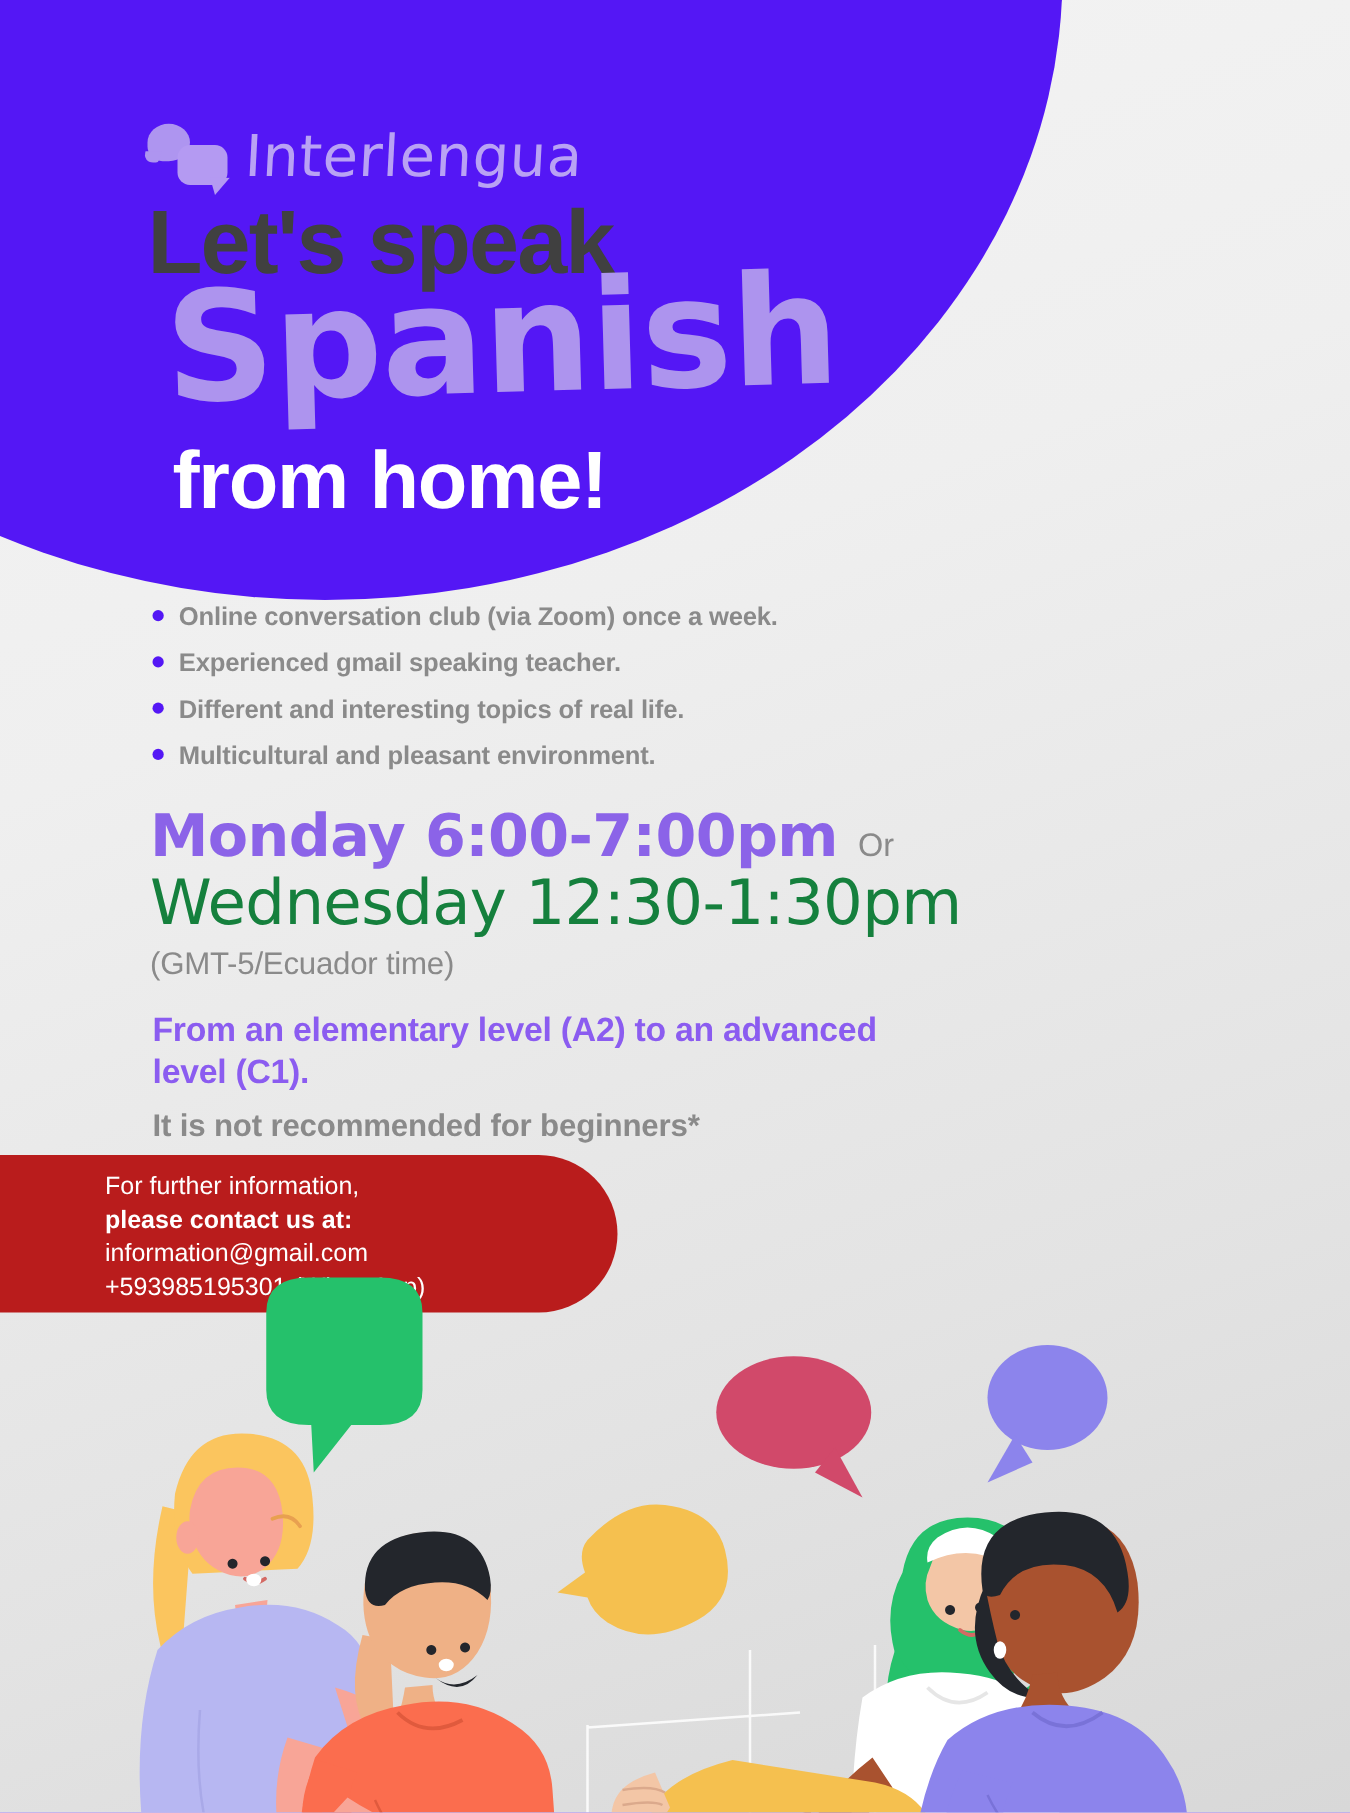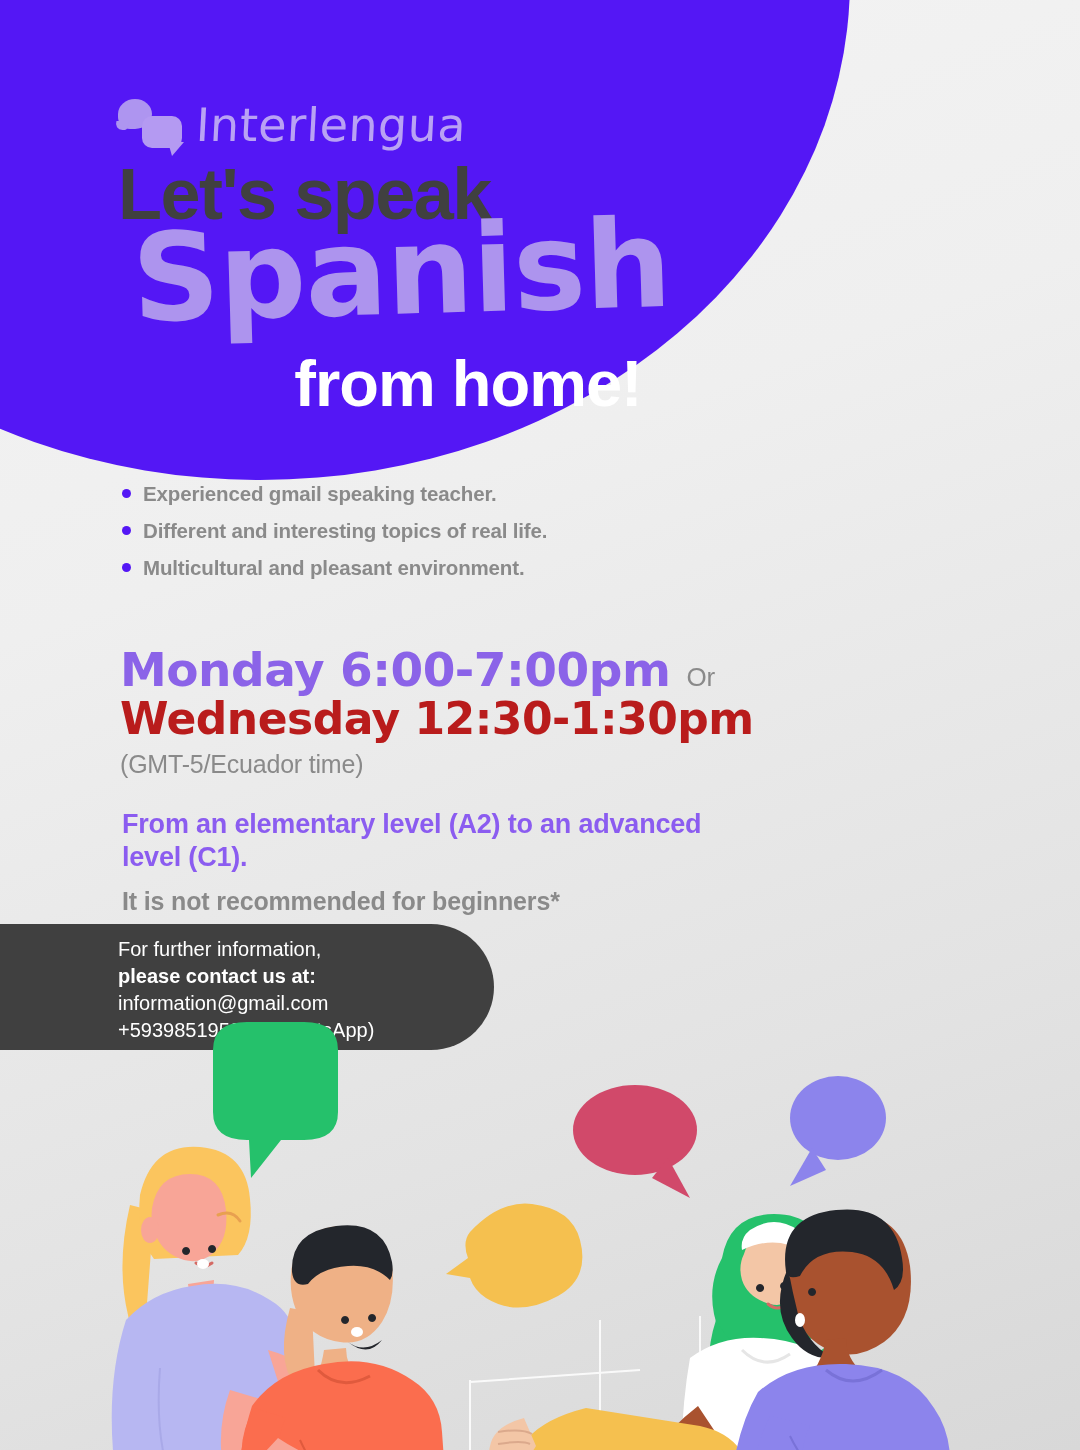--- a/index.html
+++ b/index.html
@@ -60,21 +60,21 @@
     letter-spacing:-1.5px; line-height:0.95;
   }
   .h-line2{
     color:#AD94EE; font-size:122px; line-height:0.78;
     font-family:"DejaVu Sans", sans-serif; font-weight:bold;
     letter-spacing:-1px; margin-left:14px; margin-top:4px;
     transform:rotate(-1.6deg); transform-origin:left center;
   }
   .h-line3{
     color:#FFFFFF; font-size:65px; font-weight:bold;
-    letter-spacing:-1px; margin-left:20px; margin-top:18px;text-align:center;
+    letter-spacing:-1px; margin-left:20px; margin-top:18px;
   }
 
   
   .bullets{ position:absolute; left:122px; top:482px; width:760px; }
   .bullet{
     display:flex; align-items:baseline; gap:12px;
     margin-bottom:13px;
   }
   .dot{
     flex:0 0 auto; width:9px; height:9px; border-radius:50%;
@@ -87,21 +87,21 @@
 
   
   .schedule{ position:absolute; left:120px; top:642px; width:800px; }
   .sched-line{ display:flex; align-items:baseline; gap:16px; }
   .sched-mon{
     color:#8B63E8; font-size:47px; font-weight:bold;
     font-family:"DejaVu Sans", sans-serif; letter-spacing:-0.5px;
   }
   .sched-or{ color:#8A8A8A; font-size:26px; font-weight:normal; }
   .sched-wed{
-    color:#b91c1c; font-size:44px; font-weight:bold;
+    color:#15803d; font-size:50px; font-weight:normal;
     font-family:"DejaVu Sans", sans-serif; letter-spacing:-0.5px;
     margin-top:-4px;
   }
   .sched-tz{
     color:#8A8A8A; font-size:25px; margin-top:6px; letter-spacing:-0.2px;
   }
 
   
   .level{ position:absolute; left:122px; top:808px; width:620px; }
   .level-main{
@@ -110,23 +110,23 @@
   }
   .level-note{
     color:#8A8A8A; font-size:25px; font-weight:bold;
     margin-top:13px; letter-spacing:-0.15px;
   }
 
   
   .contact{
     position:absolute; left:0; top:924px;
     width:494px; height:126px;
-    background:#404040;
+    background:#b91c1c;
     border-radius:0 64px 64px 0;
-    padding:12px 0 0 118px;
+    padding:12px 0 0 84px;
     color:#FFFFFF;
   }
   .c-l1{ font-size:20px; font-weight:normal; line-height:1.35; }
   .c-l2{ font-size:20px; font-weight:bold; line-height:1.35; }
   .c-l3{ font-size:20px; font-weight:normal; line-height:1.35; }
   .c-l4{ font-size:20px; font-weight:normal; line-height:1.35; }
 
   
   .illus{ position:absolute; left:0; top:1020px; width:1080px; height:430px; }
   .illus svg{ display:block; width:1080px; height:430px; }
@@ -146,20 +146,24 @@
     <span class="logo-word">Interlengua</span>
   </div>
 
   <div class="headline">
     <div class="h-line1">Let's speak</div>
     <div class="h-line2">Spanish</div>
     <div class="h-line3">from home!</div>
   </div>
 
   <div class="bullets">
+    <div class="bullet">
+      <span class="dot"></span>
+      <span class="bullet-txt">Online conversation club (via Zoom) once a week.</span>
+    </div>
     <div class="bullet">
       <span class="dot"></span>
       <span class="bullet-txt">Experienced gmail speaking teacher.</span>
     </div>
     <div class="bullet">
       <span class="dot"></span>
       <span class="bullet-txt">Different and interesting topics of real life.</span>
     </div>
     <div class="bullet">
       <span class="dot"></span>

